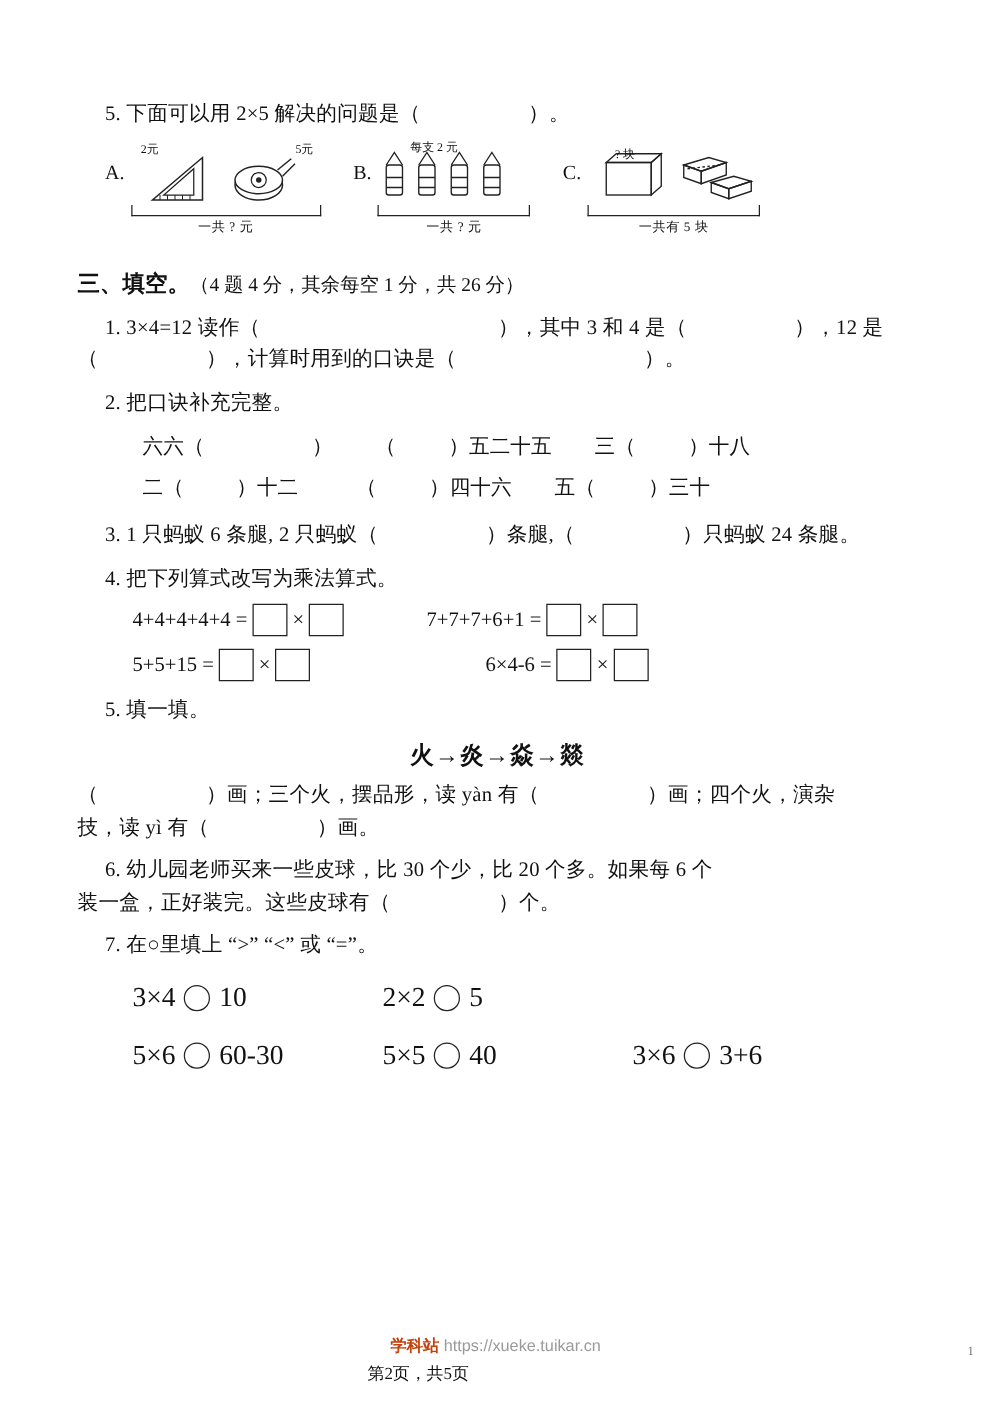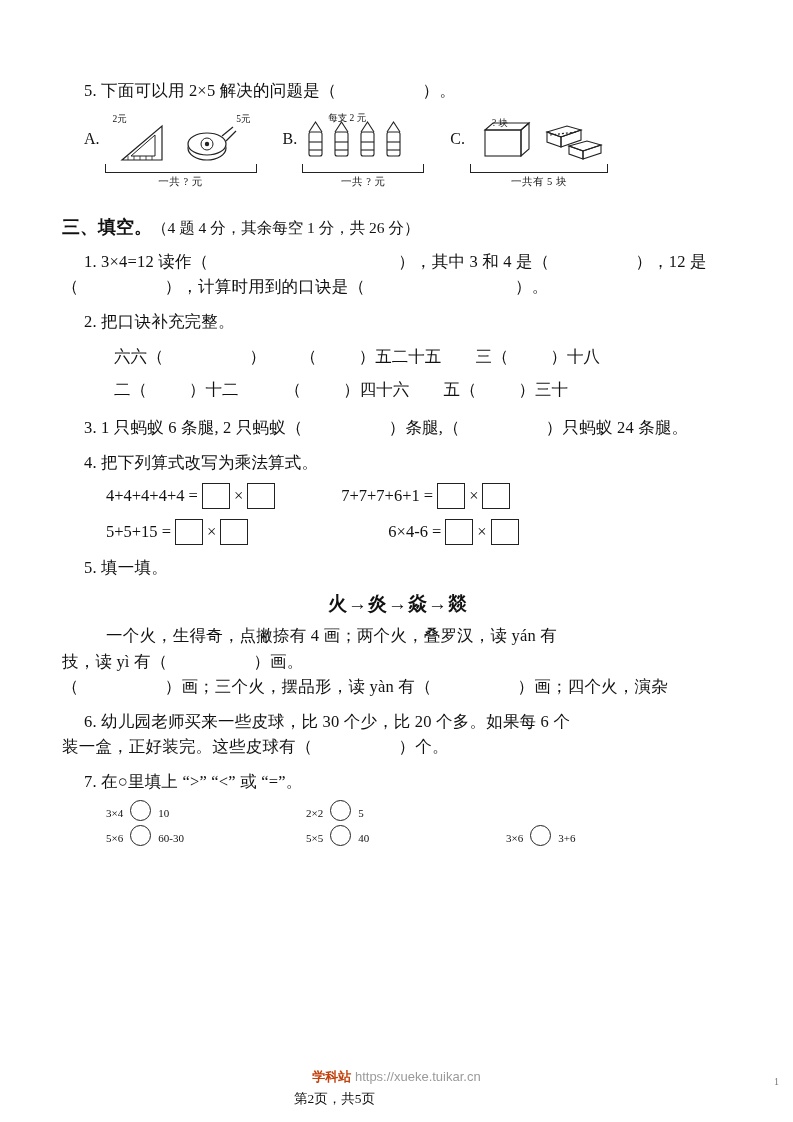--- a/index.html
+++ b/index.html
@@ -146,21 +146,21 @@
     width: 19px;
     height: 19px;
     border: 1.3px solid #222;
     border-radius: 50%;
     vertical-align: -4px;
     margin: 0 7px;
   }
   .cmp-rows {
     padding-left: 44px;
     margin-top: 6px;
-    font-size: 11px;
+    font-size: 22px;
     line-height: 2.1;
   }
   .cmp-line { display: flex; }
   .cmp-cell { width: 200px; }
 
   .footer {
     position: absolute;
     left: 0;
     width: 669px;
     text-align: center;
@@ -363,26 +363,25 @@
           <span>6×4-6 =</span>
           <span class="sqbox"></span>
           <span>×</span>
           <span class="sqbox"></span>
         </span>
       </div>
     </div>
 
     <div class="q-line indent1 q">5. 填一填。</div>
     <div class="title-arrow">火→炎→焱→燚</div>
-    <div class="q-line indent2">一个火，生得奇，点撇捺有 4 画；两个火，叠罗汉，读 yán 有</div>
+    <div class="q-line">
+      <span>（</span><span class="blank-md"></span><span>）画；三个火，摆品形，读 yàn 有（</span><span class="blank-md"></span><span>）画；四个火，演杂</span>
+    </div>
     <div class="q-line">
       <span>技，读 yì 有（</span><span class="blank-md"></span><span>）画。</span>
-    </div>
-    <div class="q-line">
-      <span>（</span><span class="blank-md"></span><span>）画；三个火，摆品形，读 yàn 有（</span><span class="blank-md"></span><span>）画；四个火，演杂</span>
     </div>
 
     <div class="q-line indent1 q">6. 幼儿园老师买来一些皮球，比 30 个少，比 20 个多。如果每 6 个</div>
     <div class="q-line">
       <span>装一盒，正好装完。这些皮球有（</span><span class="blank-md"></span><span>）个。</span>
     </div>
 
     <div class="q-line indent1 q">7. 在○里填上 “&gt;” “&lt;” 或 “=”。</div>
     <div class="cmp-rows">
       <div class="cmp-line">

